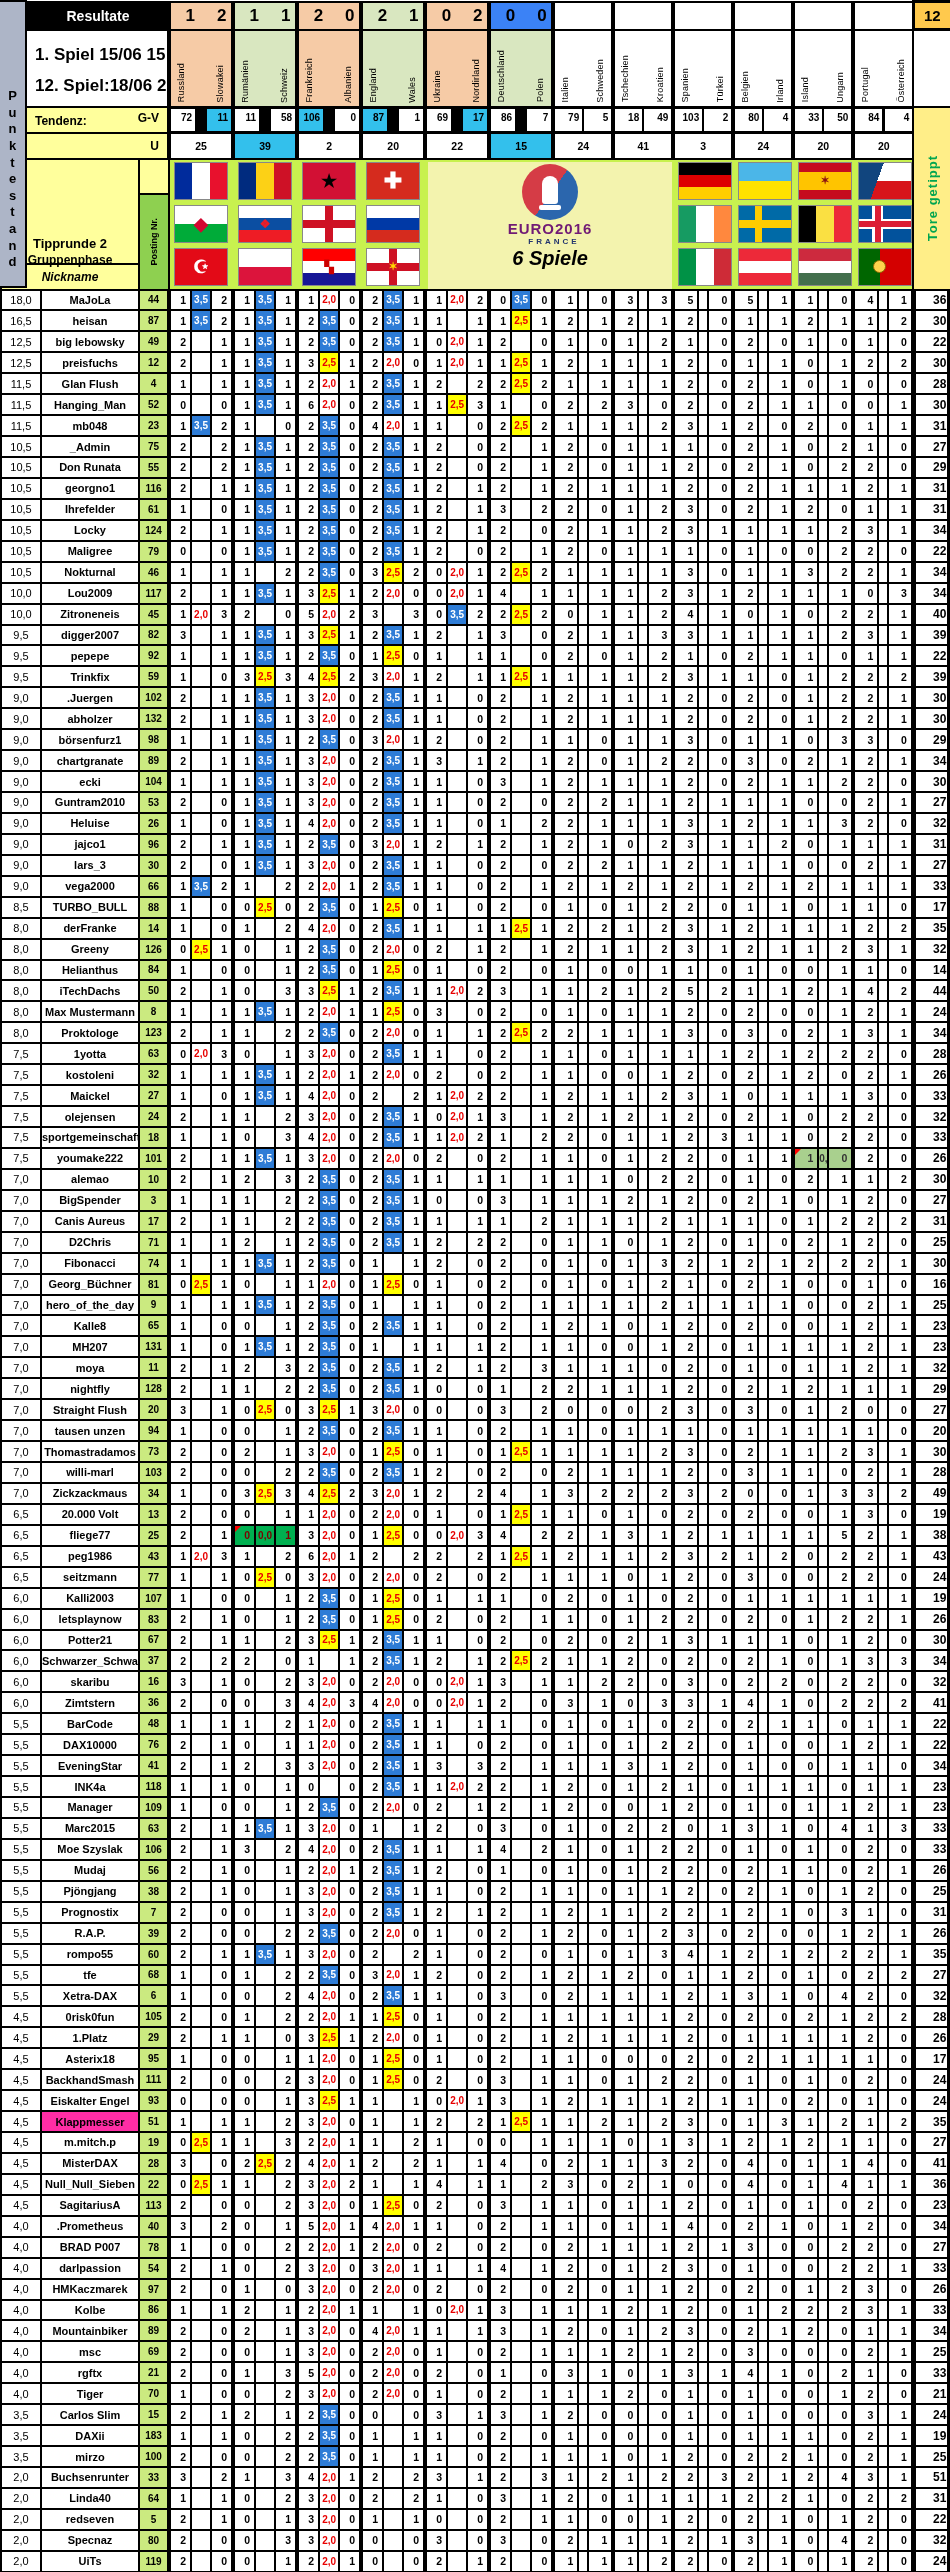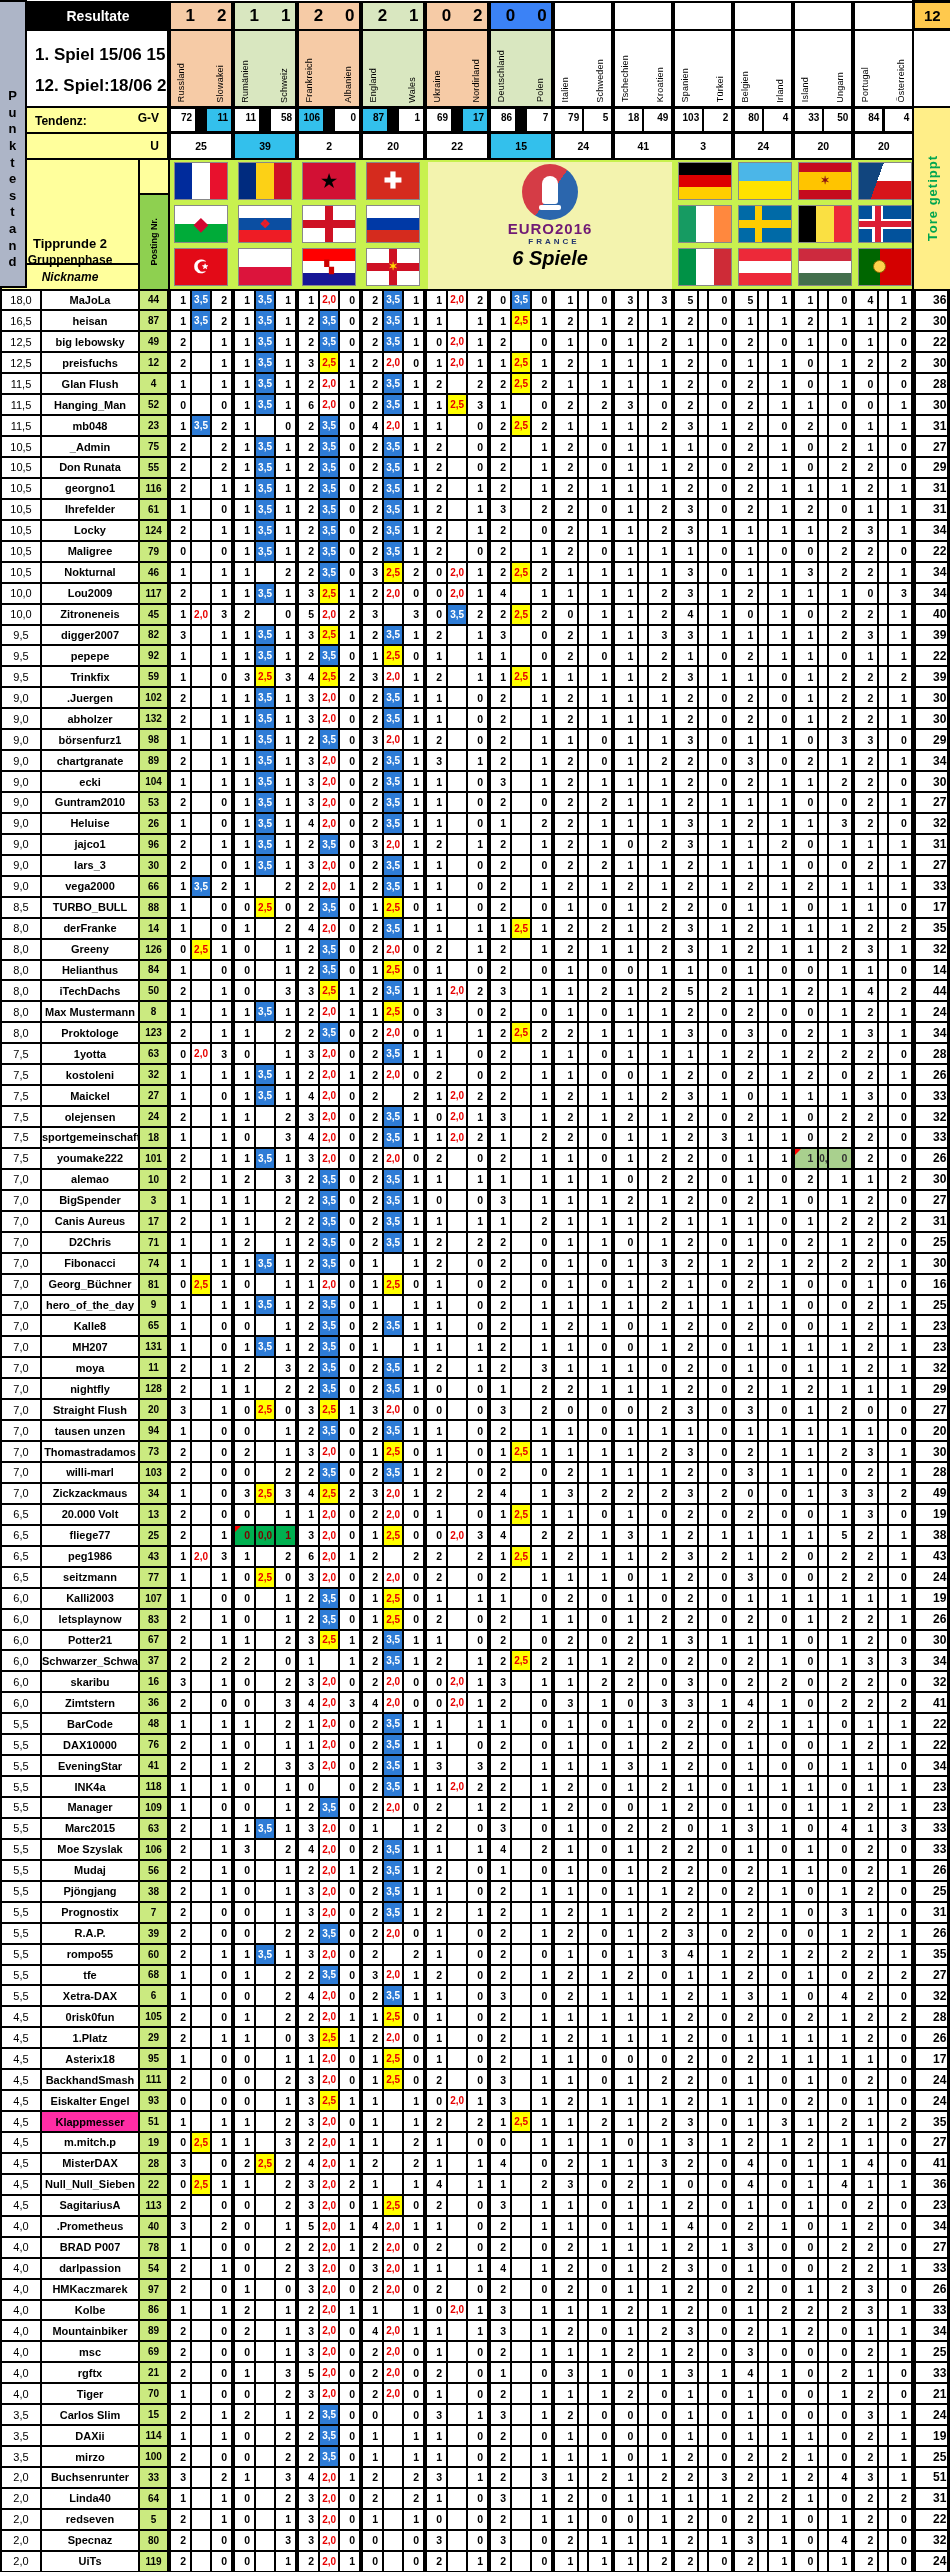--- a/index.html
+++ b/index.html
@@ -4635,21 +4635,21 @@
           <td class="gc q"></td>
           <td class="gc">0</td>
           <td class="gc ms">3</td>
           <td class="gc q"></td>
           <td class="gc">1</td>
           <td class="total">24</td>
         </tr>
         <tr>
           <td class="pts">3,5</td>
           <td class="nick">DAXii</td>
-          <td class="post">114</td>
+          <td class="post">183</td>
           <td class="gc ms">1</td>
           <td class="gc q"></td>
           <td class="gc">1</td>
           <td class="gc ms">0</td>
           <td class="gc q"></td>
           <td class="gc">2</td>
           <td class="gc ms">2</td>
           <td class="gc q qb">3,5</td>
           <td class="gc">0</td>
           <td class="gc ms">1</td>

